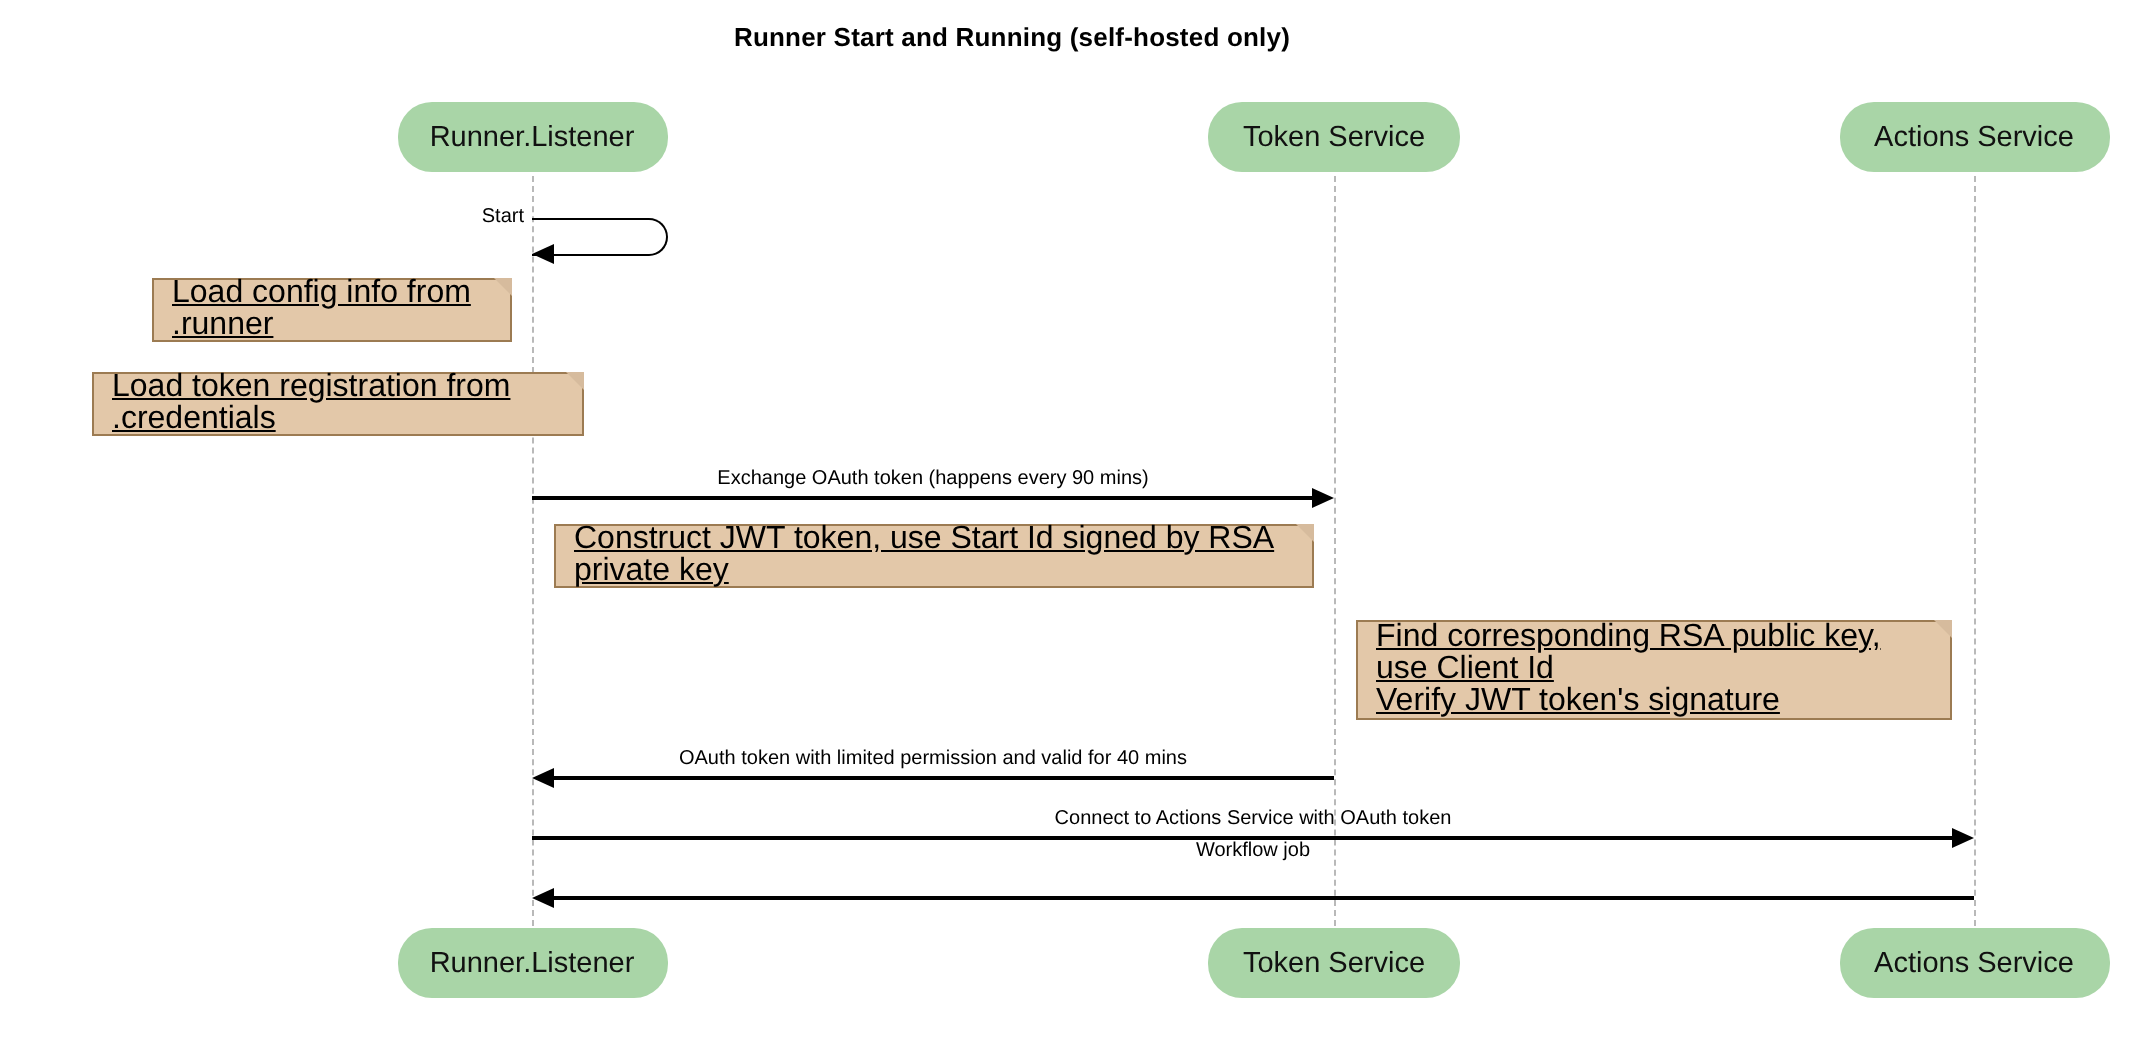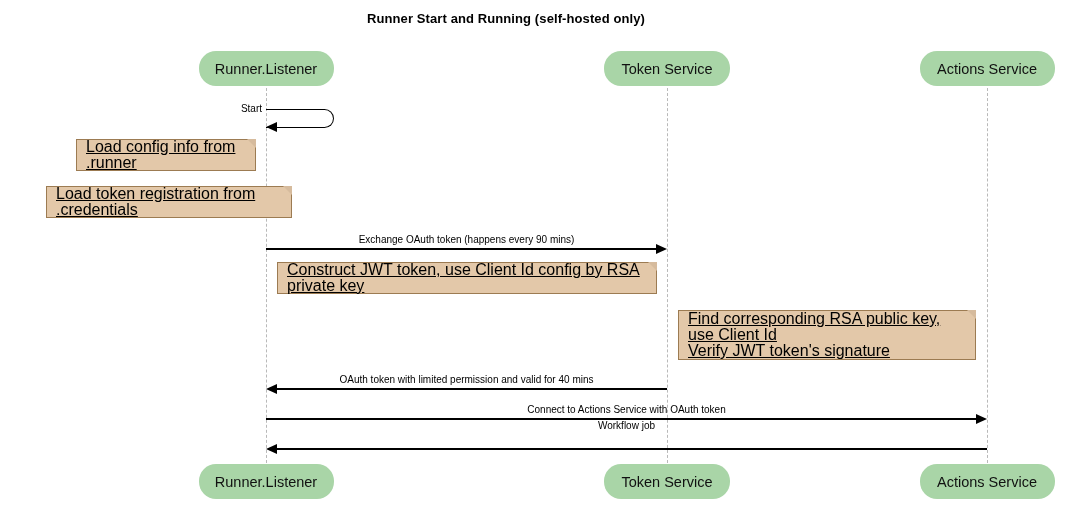--- a/index.html
+++ b/index.html
@@ -167,21 +167,21 @@
   <div class="note" style="left:10px; top:186px; width:246px; height:32px;margin-left:36px;">
     <span class="note-text">Load token registration from .credentials</span>
     <span class="fold"></span>
   </div>
 
   <div class="msg-label" style="left:266px; top:234px; width:401px;">Exchange OAuth token (happens every 90 mins)</div>
   <div class="msg" style="left:266px; top:248px; width:391px;"></div>
   <div class="arrowhead arrow-right" style="left:656px; top:243.5px;"></div>
 
   <div class="note" style="left:277px; top:262px; width:380px; height:32px;">
-    <span class="note-text">Construct JWT token, use Client Id config by RSA private key</span>
+    <span class="note-text">Construct JWT token, use Start Id signed by RSA private key</span>
     <span class="fold"></span>
   </div>
 
   <div class="note" style="left:678px; top:310px; width:298px; height:50px; align-items:flex-start;">
     <span class="note-text">Find corresponding RSA public key, use Client Id
 Verify JWT token's signature</span>
     <span class="fold"></span>
   </div>
 
   <div class="msg-label" style="left:266px; top:374px; width:401px;">OAuth token with limited permission and valid for 40 mins</div>

